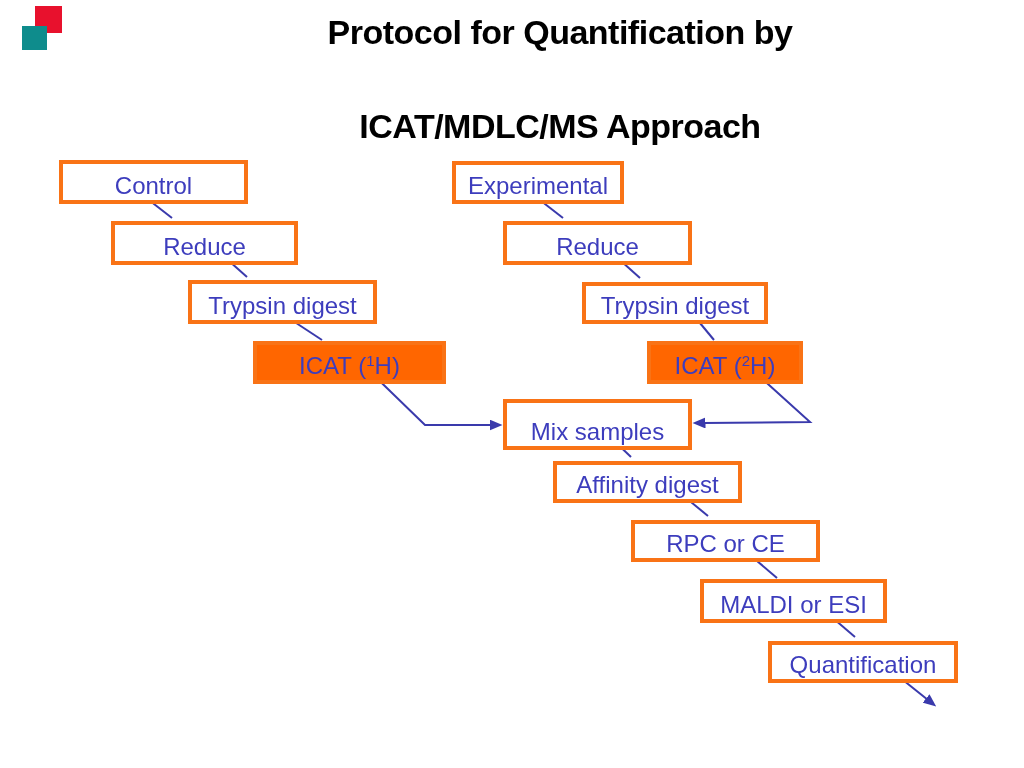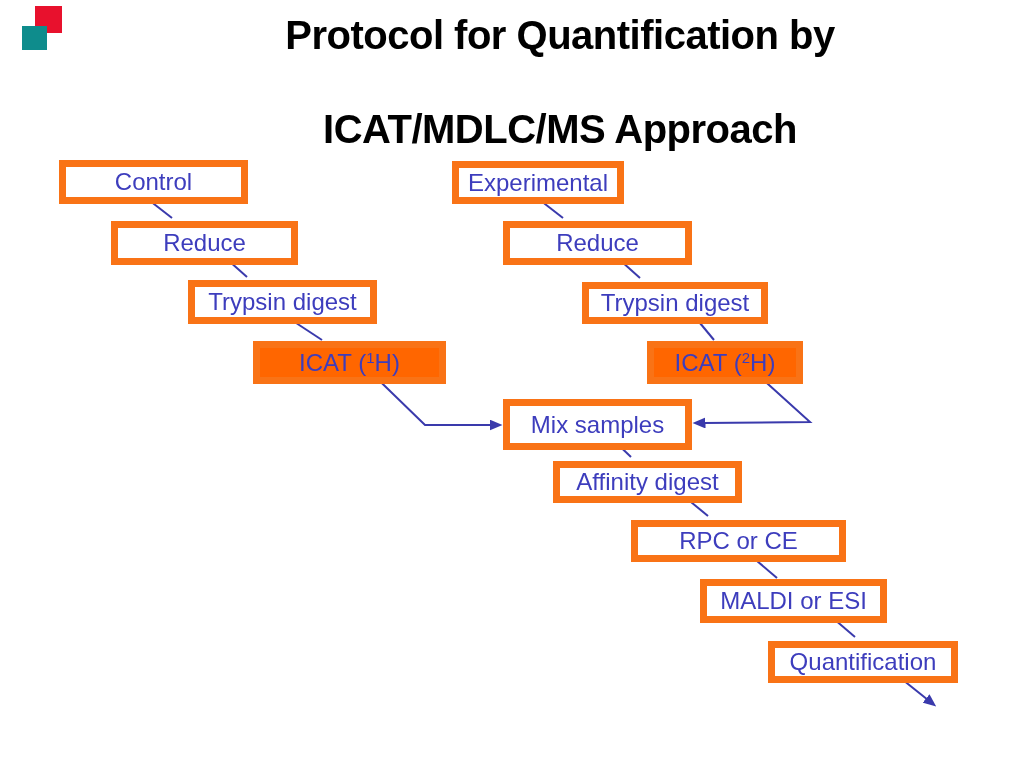--- a/index.html
+++ b/index.html
@@ -14,43 +14,43 @@
     background: #ffffff;
     overflow: hidden;
     font-family: "Liberation Sans", sans-serif;
   }
   .title-line {
     position: absolute;
     left: 160px;
     width: 800px;
     text-align: center;
     font-weight: bold;
-    font-size: 40px;
+    font-size: 34px;
     letter-spacing: -0.5px;
     color: #000000;
     white-space: nowrap;
   }
   #title-line-1 { top: 13px; }
   #title-line-2 { top: 75px; margin-top: 32px; }
 
   .logo-square {
     position: absolute;
   }
   #logo-red  { left: 35px; top: 6px;  width: 27px; height: 27px; background: #e8112d; z-index: 1; }
   #logo-teal { left: 22px; top: 26px; width: 25px; height: 24px; background: #0e8c8c; z-index: 2; }
 
   .flow-box {
     position: absolute;
     box-sizing: border-box;
-    border: 7px solid #f97316;
+    border: 4px solid #f97316;
     background: #ffffff;
     color: #3d3dbd;
     font-size: 24px;
     display: flex;
-    align-items: center;
+    align-items: flex-end;
     justify-content: center;
     white-space: nowrap;
     z-index: 3;
   }
   .flow-box.orange { background: #ff6600; }
   .sup {
     display: inline-block;
     font-size: 15px;
     transform: translateY(-8px);
   }
@@ -58,21 +58,21 @@
   #box-control        { left: 59px;  top: 160px; width: 189px; height: 44px; }
   #box-reduce-left    { left: 111px; top: 221px; width: 187px; height: 44px; }
   #box-trypsin-left   { left: 188px; top: 280px; width: 189px; height: 44px; }
   #box-icat-light     { left: 253px; top: 341px; width: 193px; height: 43px; }
   #box-experimental   { left: 452px; top: 161px; width: 172px; height: 43px; }
   #box-reduce-right   { left: 503px; top: 221px; width: 189px; height: 44px; }
   #box-trypsin-right  { left: 582px; top: 282px; width: 186px; height: 42px; }
   #box-icat-heavy     { left: 647px; top: 341px; width: 156px; height: 43px; }
   #box-mix            { left: 503px; top: 399px; width: 189px; height: 51px; }
   #box-affinity       { left: 553px; top: 461px; width: 189px; height: 42px; }
-  #box-rpc            { left: 631px; top: 520px; width: 215px; height: 42px; }
+  #box-rpc            { left: 631px; top: 520px; width: 189px; height: 42px; }
   #box-maldi          { left: 700px; top: 579px; width: 187px; height: 44px; }
   #box-bioinformatics { left: 768px; top: 641px; width: 190px; height: 42px; }
 
   #connector-layer {
     position: absolute;
     left: 0; top: 0;
     width: 1024px;
     height: 768px;
     z-index: 2;
     pointer-events: none;

